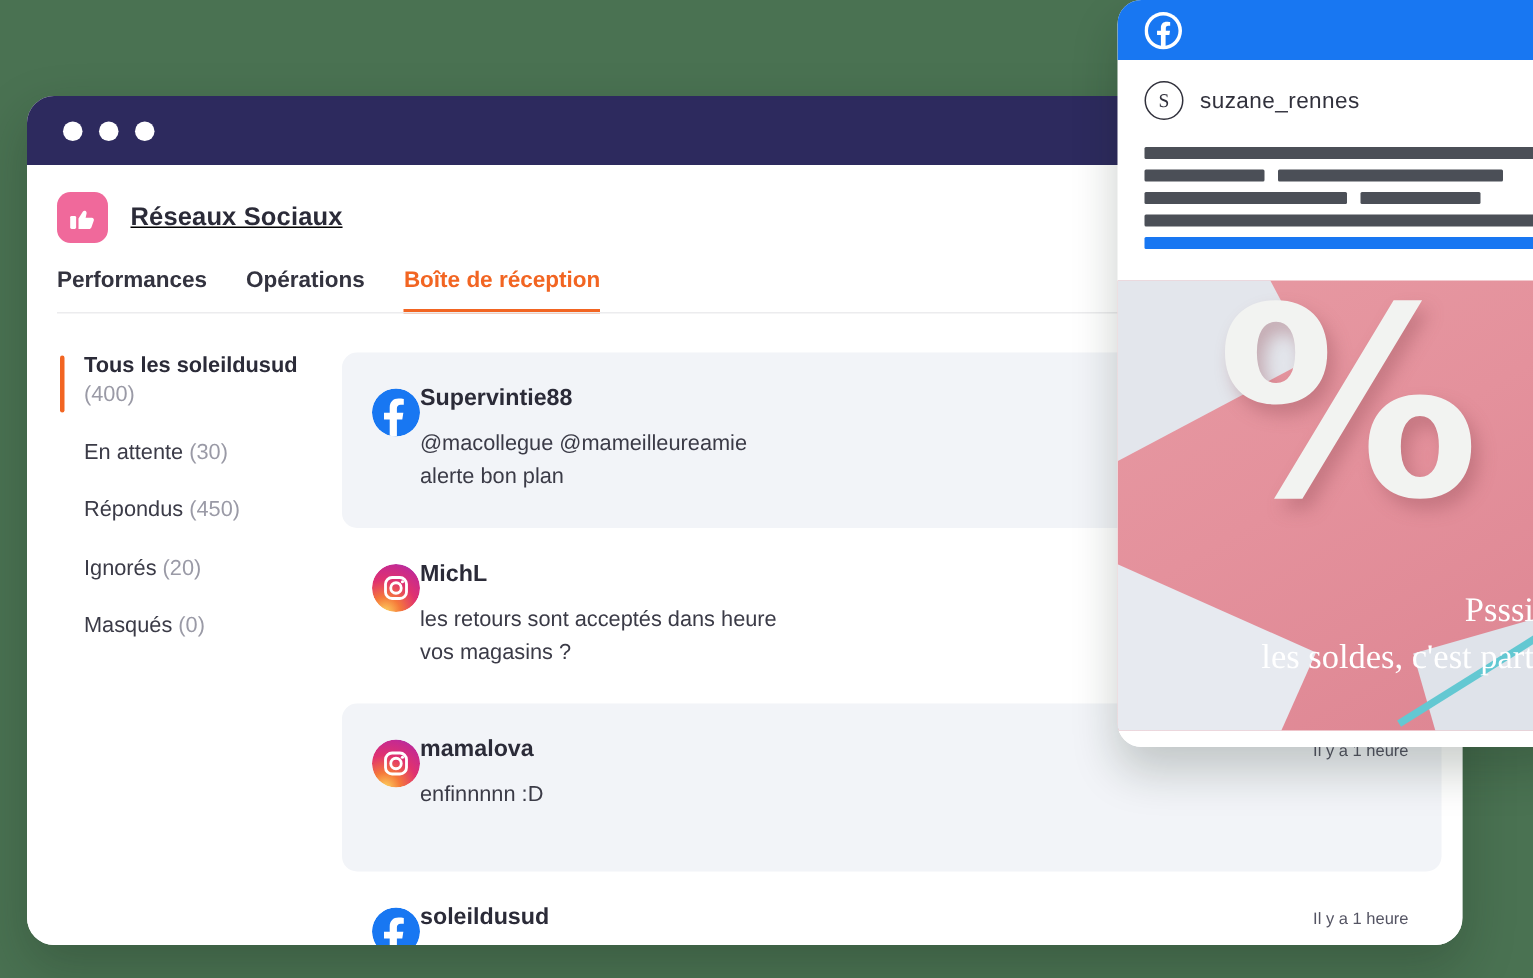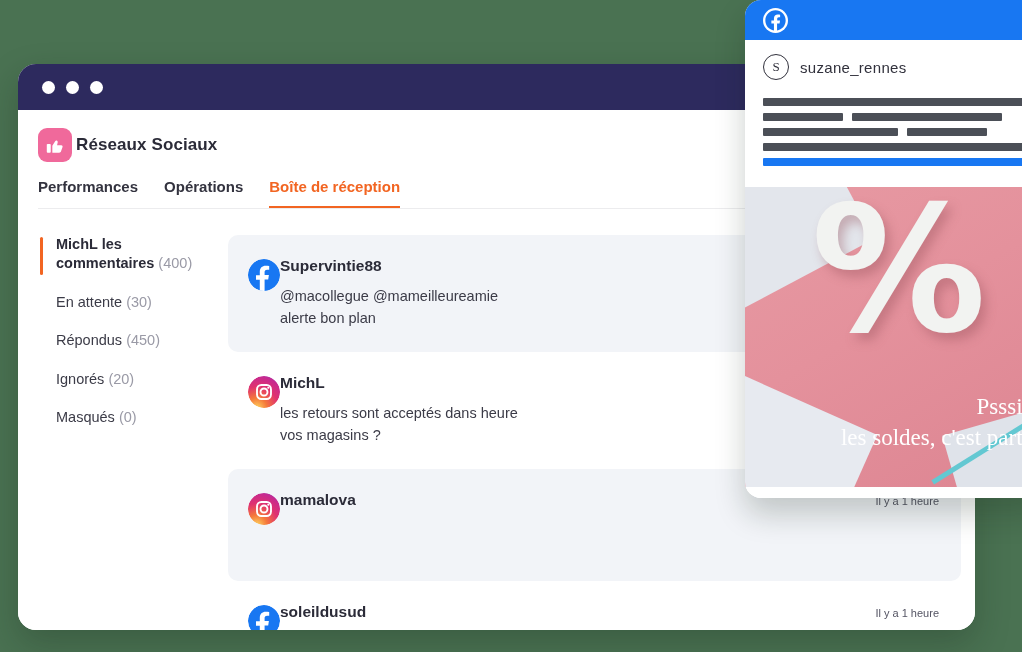--- a/index.html
+++ b/index.html
@@ -29,22 +29,23 @@
     align-items:center;
     padding-left:24px;
     gap:11px;
   }
   .dot { width:13px; height:13px; border-radius:50%; background:#ffffff; }
 
   .app-body { background:#fff; height:520px; position:relative; }
 
   
   .brand-row {
-    display:flex; align-items:center; gap:4px;
+    display:flex; align-items:center; gap:15px;
     padding:18px 0 0 20px;
+    text-decoration:underline;
   }
   .brand-icon {
     width:34px; height:34px; border-radius:9px;
     background:#f0699b;
     display:flex; align-items:center; justify-content:center;
   }
   .brand-icon svg { display:block; }
   .brand-title {
     font-size:17px; font-weight:bold; color:#2b2b38;
     letter-spacing:.1px;
@@ -223,21 +224,21 @@
       <span class="tab">Performances</span>
       <span class="tab">Opérations</span>
       <span class="tab active">Boîte de réception</span>
       <span class="tab-rule"></span>
     </div>
 
     <div class="content">
 
       <div class="filters">
         <div class="filter active">
-          <span>MichL les commentaires</span>
+          <span>Tous les soleildusud</span>
           <span class="cnt">(400)</span>
         </div>
         <div class="filter">
           <span>En attente</span>
           <span class="cnt">(30)</span>
         </div>
         <div class="filter">
           <span>Répondus</span>
           <span class="cnt">(450)</span>
         </div>
@@ -312,20 +313,21 @@
               <rect x="9" y="9" width="14" height="14" rx="4.4" fill="none" stroke="#fff" stroke-width="1.9"></rect>
               <circle cx="16" cy="16" r="3.5" fill="none" stroke="#fff" stroke-width="1.9"></circle>
               <circle cx="20.3" cy="11.8" r="1.05" fill="#fff"></circle>
             </svg>
           </span>
           <div class="c-main">
             <div class="c-top">
               <span class="c-user">mamalova</span>
               <span class="c-time">Il y a 1 heure</span>
             </div>
+            <div class="c-text">enfinnnnn :D</div>
           </div>
         </div>
 
         <div class="comment">
           <span class="avatar">
             <svg width="32" height="32" viewBox="0 0 32 32">
               <circle cx="16" cy="16" r="16" fill="#1877f2"></circle>
               <path d="M20.2 20.6l.7-4.5h-4.3v-2.9c0-1.2.6-2.4 2.6-2.4h2V7c-1.2-.2-2.4-.3-3.5-.3-3.6 0-5.9 2.2-5.9 6.1v3.4H8v4.5h3.8V32h4.8V20.6h3.6z" fill="#fff"></path>
             </svg>
           </span>

